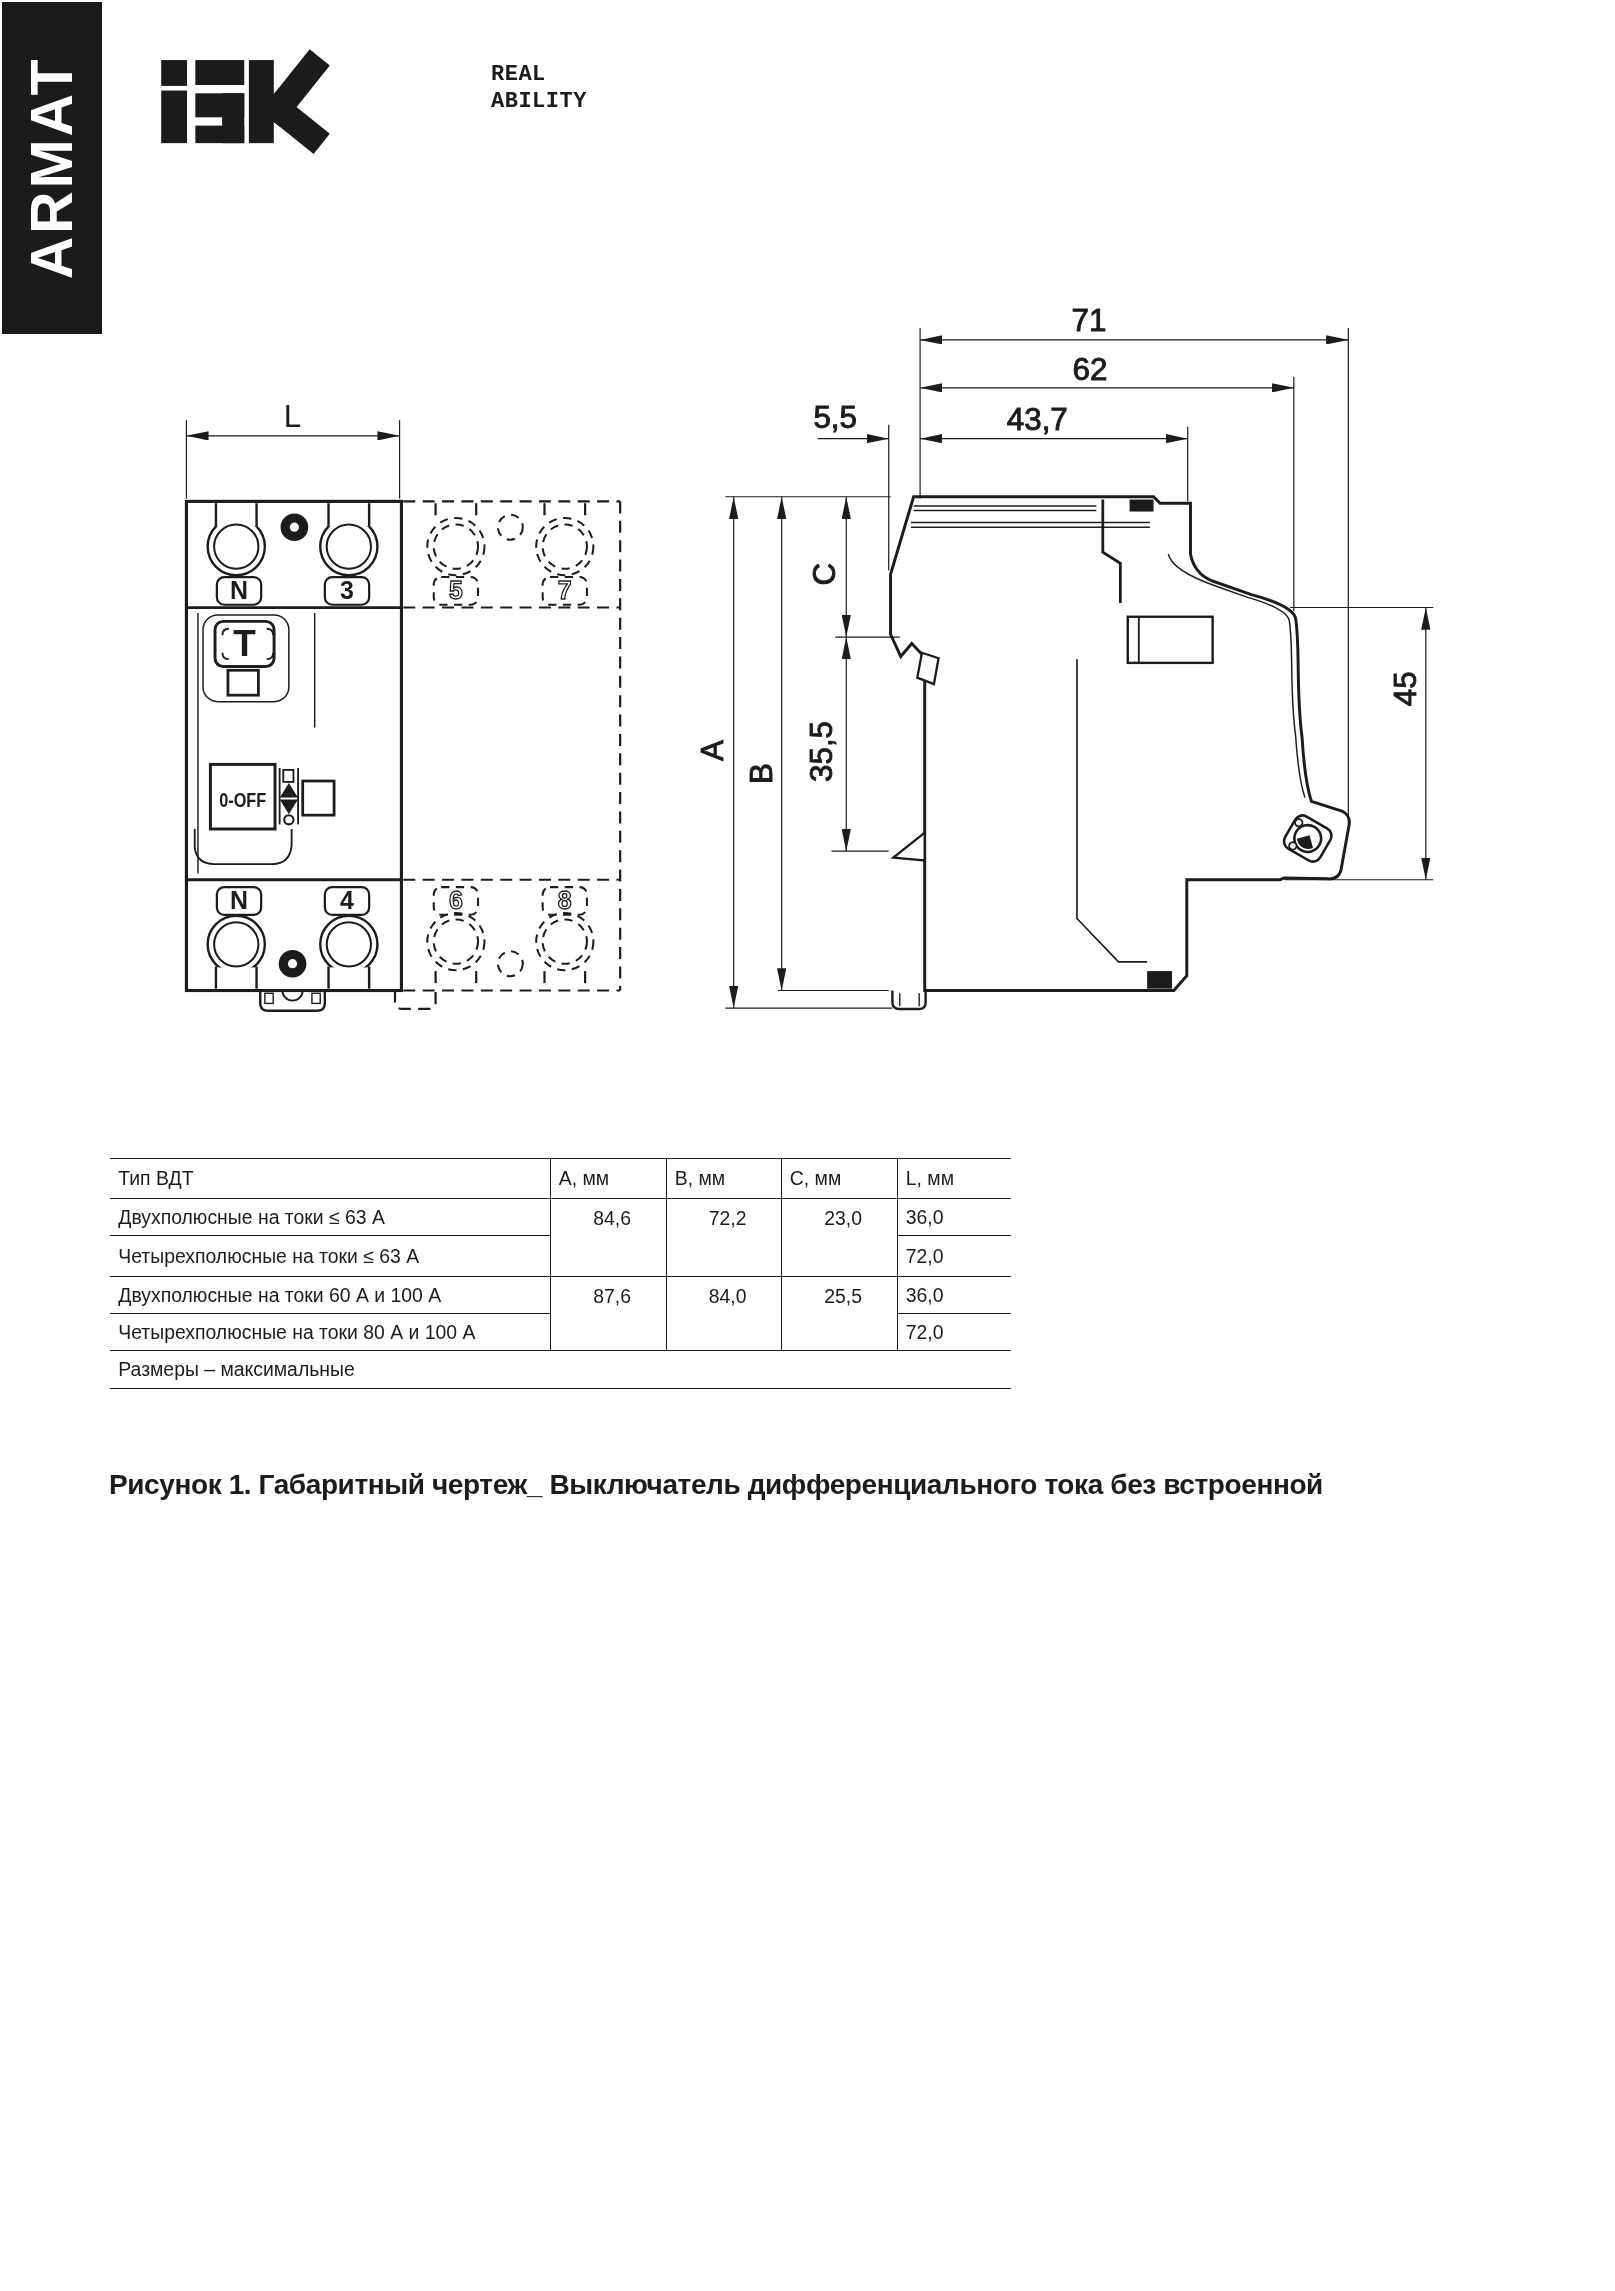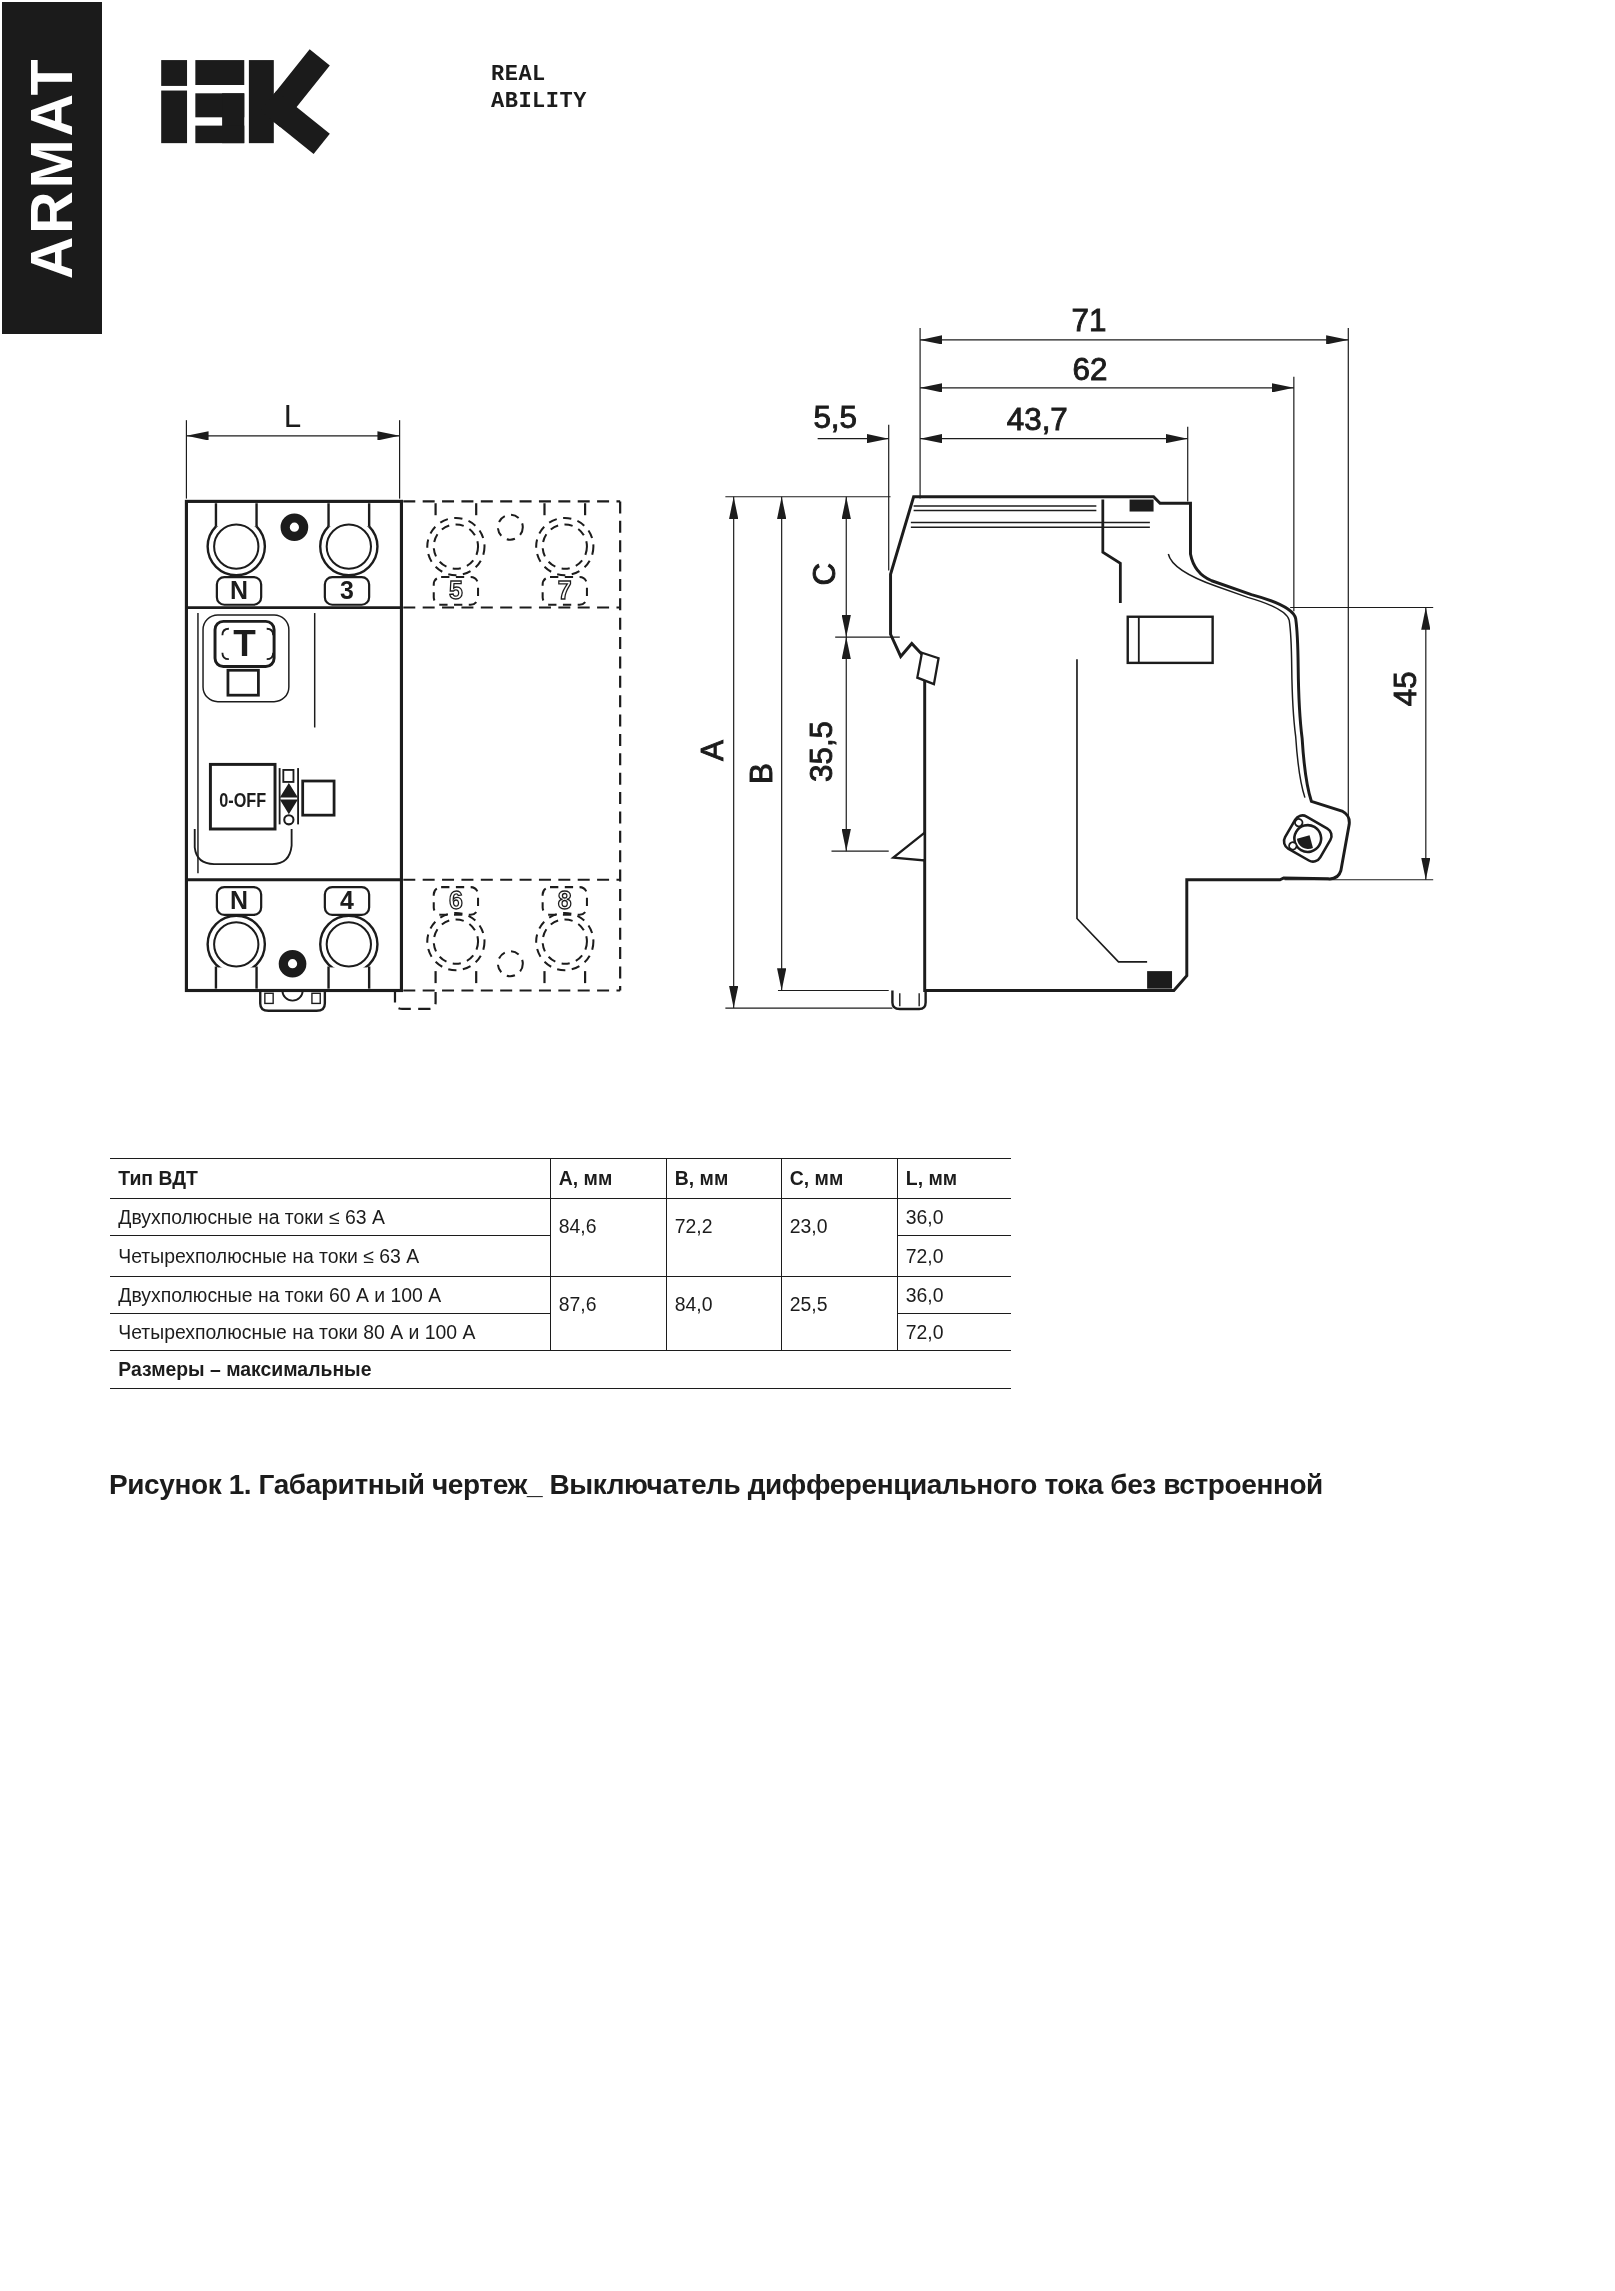--- a/index.html
+++ b/index.html
@@ -20,22 +20,22 @@
 
   
   .tag{position:absolute;left:491px;top:61px;font-weight:bold;font-size:22px;line-height:27px;letter-spacing:0.5px;font-family:Liberation Mono, monospace;}
 
   
   .dims-table{position:absolute;left:110px;top:1158px;border-collapse:collapse;table-layout:fixed;
     font-size:19.4px;color:#1c1c1c;}
   .dims-table td,.dims-table th{padding:0 0 0 8.3px;font-weight:400;text-align:left;vertical-align:middle;}
   .dims-table .vl{border-left:1.5px solid #1c1c1c;}
   .dims-table .ht{border-top:1.5px solid #1c1c1c;}
-  .dims-table .hb{border-bottom:1.5px solid #1c1c1c;font-weight:bold;}
-  .dims-table .mg{vertical-align:top;padding-top:16px;}
+  .dims-table .hb{border-bottom:1.5px solid #1c1c1c;}
+  .dims-table .mg{vertical-align:top;padding-top:8px;text-align:center;}
   .rh{height:40px;} .r1{height:37px;} .r2{height:41px;} .r3{height:37px;} .r4{height:37px;} .rf{height:38px;}
 
   .cap1{position:absolute;left:109px;top:1469px;font-size:28px;font-weight:bold;letter-spacing:-0.4px;white-space:nowrap;text-align:center;}
   .cap2{position:absolute;left:109px;top:1517px;width:1379px;text-align:center;font-size:28px;font-weight:bold;letter-spacing:-0.4px;}
 </style>
 </head>
 <body>
 
 <div id="page">
 

